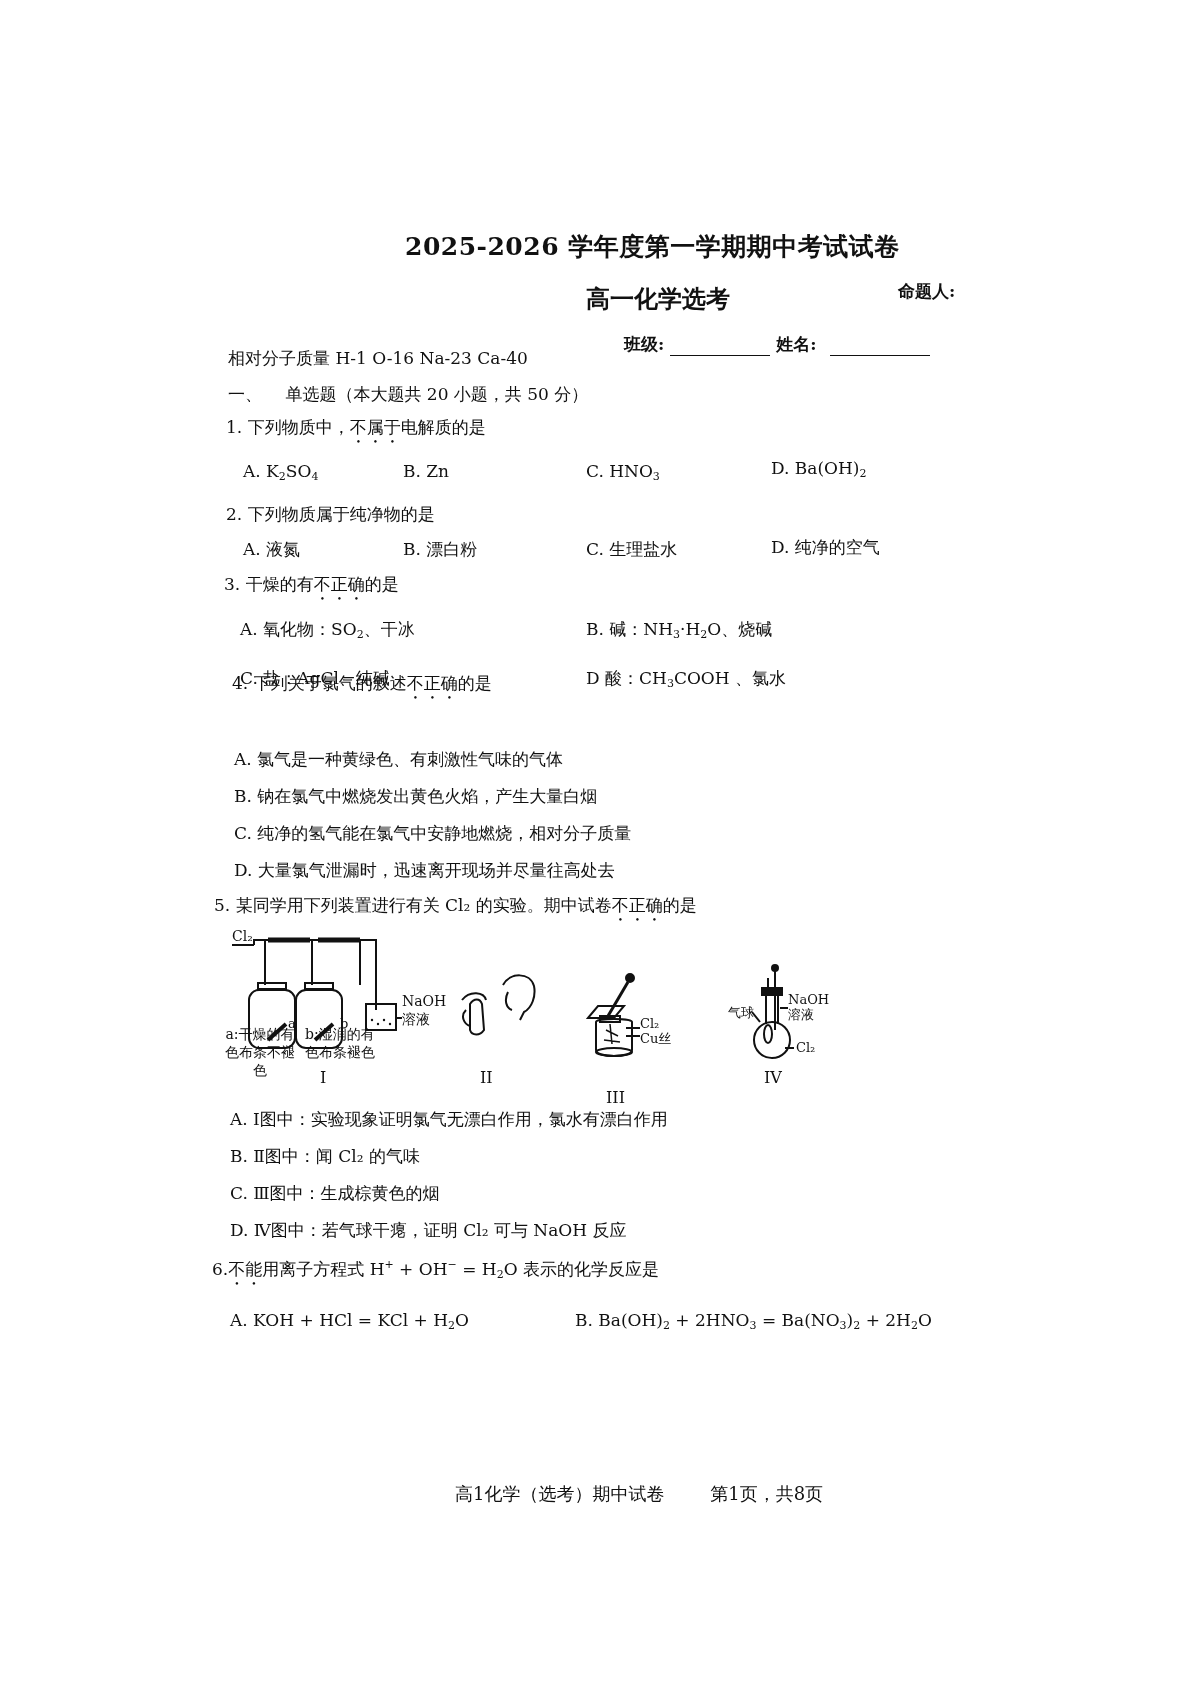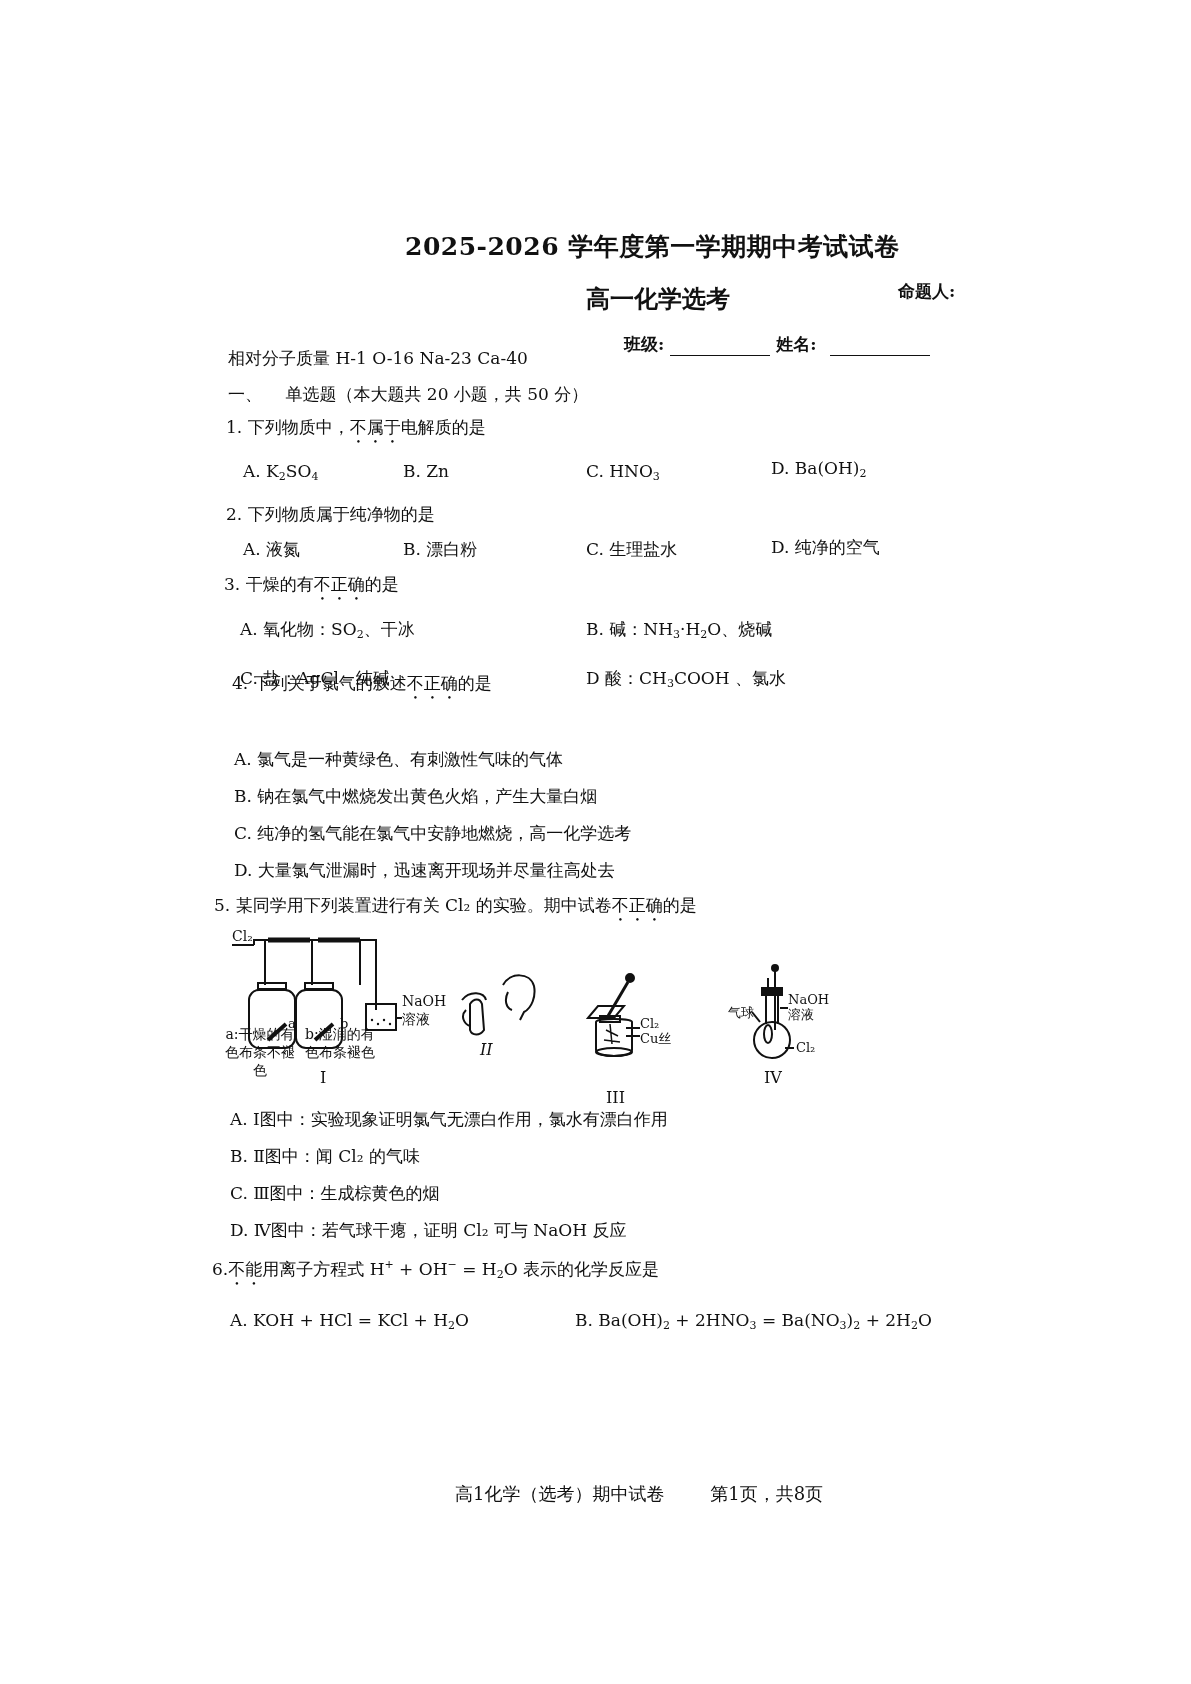--- a/index.html
+++ b/index.html
@@ -66,21 +66,21 @@
 <div class="opt" style="left:240px; top:618px;"><span>A.</span> 氧化物：SO<sub>2</sub>、干冰</div>
 <div class="opt" style="left:586px; top:618px;"><span>B.</span> 碱：NH<sub>3</sub>·H<sub>2</sub>O、烧碱</div>
 <div class="opt" style="left:240px; top:667px;"><span>C.</span> <span>盐：AgCl、纯碱</span></div>
 <div class="opt" style="left:586px; top:667px;"><span>D</span> 酸：CH<sub>3</sub>COOH 、氯水</div>
 
 <div class="abs txt" style="left:232px; top:672px;">
   <span>4.</span> <span>下列关于氯气的叙述</span><span class="dot-em">不正确</span><span>的是</span>
 </div>
 <div class="opt" style="left:234px; top:748px;"><span>A.</span> <span>氯气是一种黄绿色、有刺激性气味的气体</span></div>
 <div class="opt" style="left:234px; top:785px;"><span>B.</span> <span>钠在氯气中燃烧发出黄色火焰，产生大量白烟</span></div>
-<div class="opt" style="left:234px; top:822px;"><span>C.</span> <span>纯净的氢气能在氯气中安静地燃烧，高一化学选考</span></div>
+<div class="opt" style="left:234px; top:822px;"><span>C.</span> <span>纯净的氢气能在氯气中安静地燃烧，相对分子质量</span></div>
 <div class="opt" style="left:234px; top:859px;"><span>D.</span> <span>大量氯气泄漏时，迅速离开现场并尽量往高处去</span></div>
 
 <div class="abs txt" style="left:214px; top:894px;">
   <span>5.</span> <span>某同学用下列装置进行有关 Cl₂ 的实验。期中试卷</span><span class="dot-em">不正确</span><span>的是</span>
 </div>
 
 <div>
   <svg style="left:0; top:0;" width="1" height="1">
     <g stroke="#111" stroke-width="2" fill="none">
       <line x1="232" y1="945" x2="254" y2="945"></line>
@@ -127,21 +127,21 @@
 
 <div>
   <svg style="left:0; top:0;" width="1" height="1">
     <g stroke="#111" stroke-width="2" fill="none">
       <path d="M503 985 C510 972 530 972 534 986 C536 996 532 1008 524 1012 L520 1020 M508 992 C504 1000 506 1008 512 1010"></path>
       <path d="M462 1000 C470 990 484 992 486 1000"></path>
       <path d="M470 1004 C474 998 480 998 482 1004 L484 1030 C480 1036 472 1036 470 1030 Z"></path>
       <path d="M466 1010 C460 1016 464 1024 470 1026"></path>
     </g>
   </svg>
-  <div class="fig-label" style="left:480px; top:1040px;font-style:italic;">II</div>
+  <div class="fig-label" style="left:480px; top:1068px;">II</div>
 </div>
 
 <div>
   <svg style="left:0; top:0;" width="1" height="1">
     <g stroke="#111" stroke-width="2" fill="none">
       <path d="M588 1018 L598 1006 L624 1006 L614 1018 Z"></path>
       <line x1="608" y1="1016" x2="628" y2="982" stroke-width="3"></line>
       <circle cx="630" cy="978" r="4" fill="#111"></circle>
       <rect x="600" y="1016" width="20" height="6"></rect>
       <path d="M596 1022 L596 1050 C596 1058 632 1058 632 1050 L632 1022 C632 1018 596 1018 596 1022"></path>

